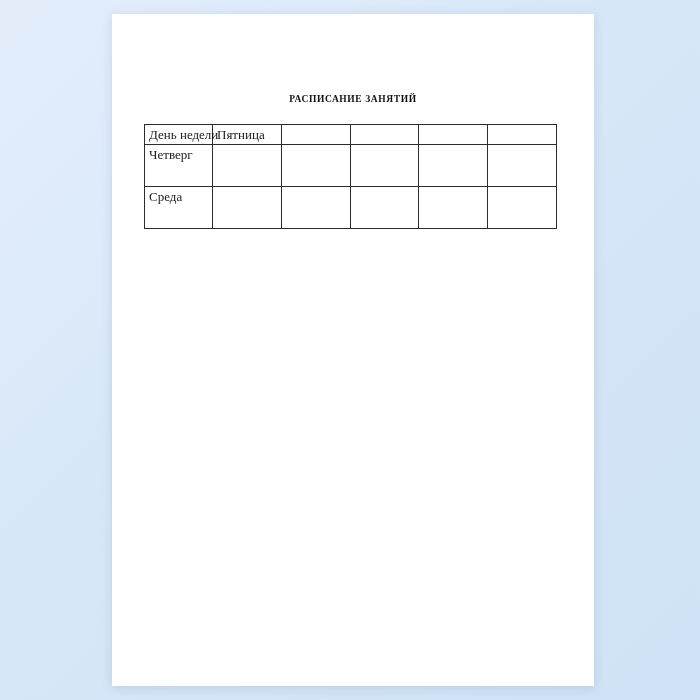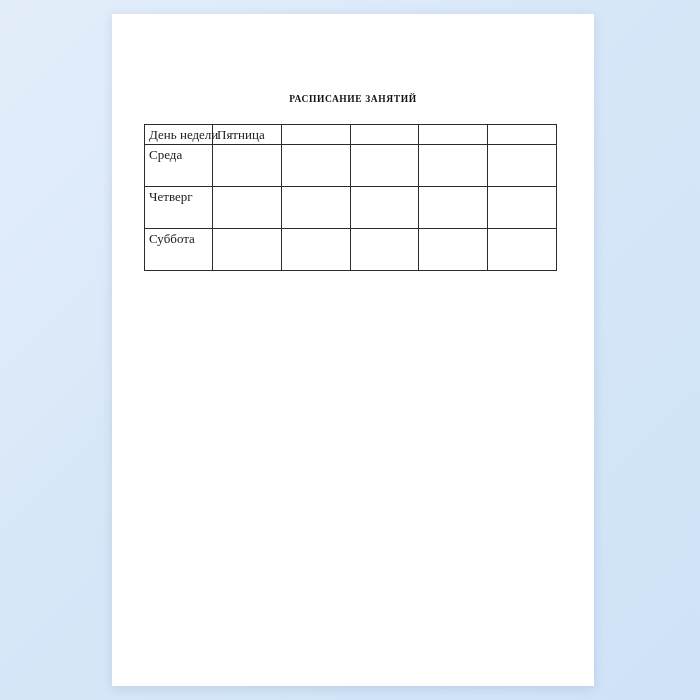--- a/index.html
+++ b/index.html
@@ -111,79 +111,59 @@
             </td>
             <td>
               <span class="cell-text"></span>
             </td>
           </tr>
 
 
 
           <tr class="day">
             <td>
-              <span class="cell-text">Среда</span>
+              <span class="cell-text">Четверг</span>
             </td>
             <td>
                 <span class="cell-text"></span>
               </td>
             <td>
                 <span class="cell-text"></span>
               </td>
             <td>
                 <span class="cell-text"></span>
               </td>
             <td>
                 <span class="cell-text"></span>
               </td>
             <td>
                 <span class="cell-text"></span>
               </td>
           </tr>
 
           <tr class="day">
             <td>
-              <span class="cell-text">Четверг</span>
+              <span class="cell-text">Среда</span>
             </td>
             <td>
                 <span class="cell-text"></span>
               </td>
             <td>
                 <span class="cell-text"></span>
               </td>
             <td>
                 <span class="cell-text"></span>
               </td>
             <td>
                 <span class="cell-text"></span>
               </td>
             <td>
                 <span class="cell-text"></span>
               </td>
           </tr>
 
 
-          <tr class="day">
-            <td>
-              <span class="cell-text">Суббота</span>
-            </td>
-            <td>
-                <span class="cell-text"></span>
-              </td>
-            <td>
-                <span class="cell-text"></span>
-              </td>
-            <td>
-                <span class="cell-text"></span>
-              </td>
-            <td>
-                <span class="cell-text"></span>
-              </td>
-            <td>
-                <span class="cell-text"></span>
-              </td>
-          </tr>
         </tbody>
       </table>
     </div>
 
   </div>
 </div>
 
 </body></html>

